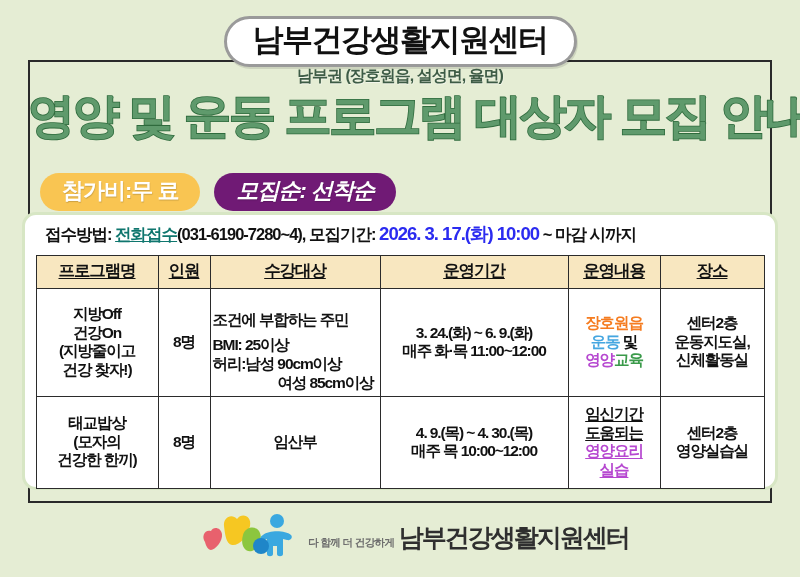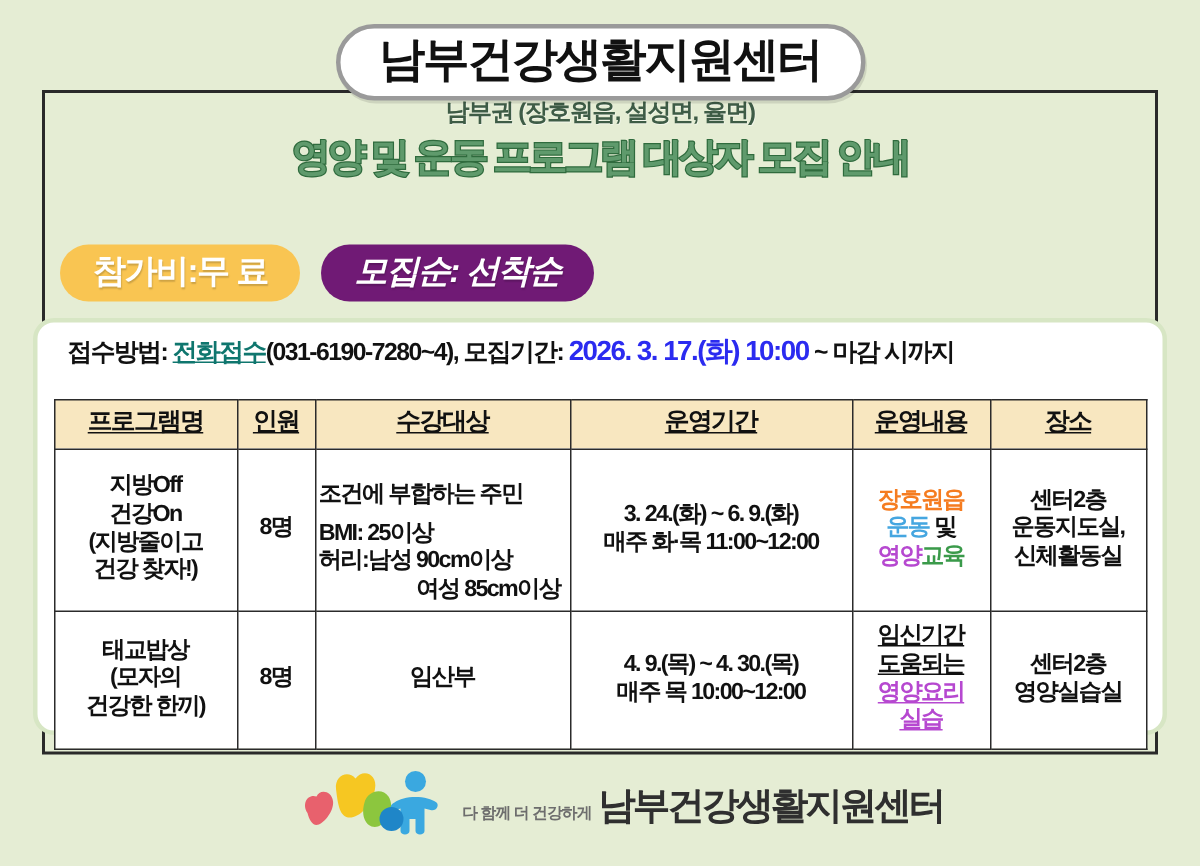--- a/index.html
+++ b/index.html
@@ -56,34 +56,34 @@
   .subtitle {
     font-size: 16px;
     font-weight: bold;
     color: #3e5c46;
     letter-spacing: -1px;
     line-height: 1.3;
     text-shadow: 0.5px 0.5px 0 rgba(255,255,255,0.5);
   }
   .maintitle {
     margin-top: 3px;
-    font-size: 26px;
+    font-size: 47px;
     font-weight: bold;
     color: #5f9a6c;
     letter-spacing: -2.2px;
     line-height: 1.12;
     -webkit-text-stroke: 1.6px #2f6b3d;
     paint-order: stroke fill;
     white-space: nowrap;
   }
 
   
   .pills {
     position: absolute;
-    left: 40px; top: 163px;
+    left: 40px; top: 173px;
     display: flex;
     gap: 14px;
     align-items: center;
   }
   .pill {
     border-radius: 22px;
     padding: 5px 22px 7px 22px;
     font-size: 22px;
     font-weight: bold;
     color: #ffffff;
@@ -124,21 +124,21 @@
   }
   .reg-line .blue {
     color: #2b2bf0;
     font-size: 18.5px;
   }
 
   
   table.prog {
     border-collapse: collapse;
     width: 728px;
-    margin: 16px auto;
+    margin: 6px auto;
     table-layout: fixed;
     padding-left: 20px;
   }
   table.prog th, table.prog td {
     border: 1.6px solid #2b2b2b;
     text-align: center;
     vertical-align: middle;
     letter-spacing: -1.1px;
     color: #111111;
     line-height: 1.2;

